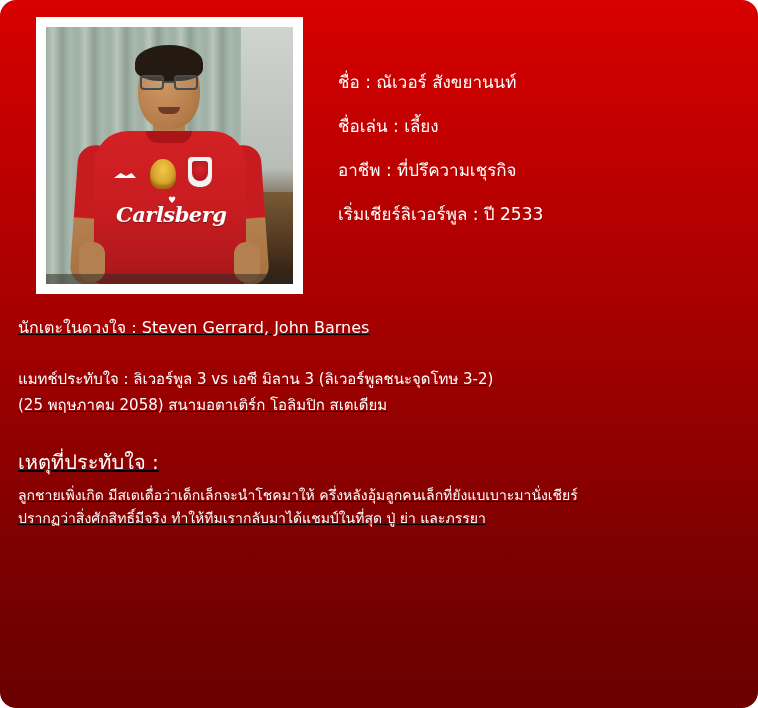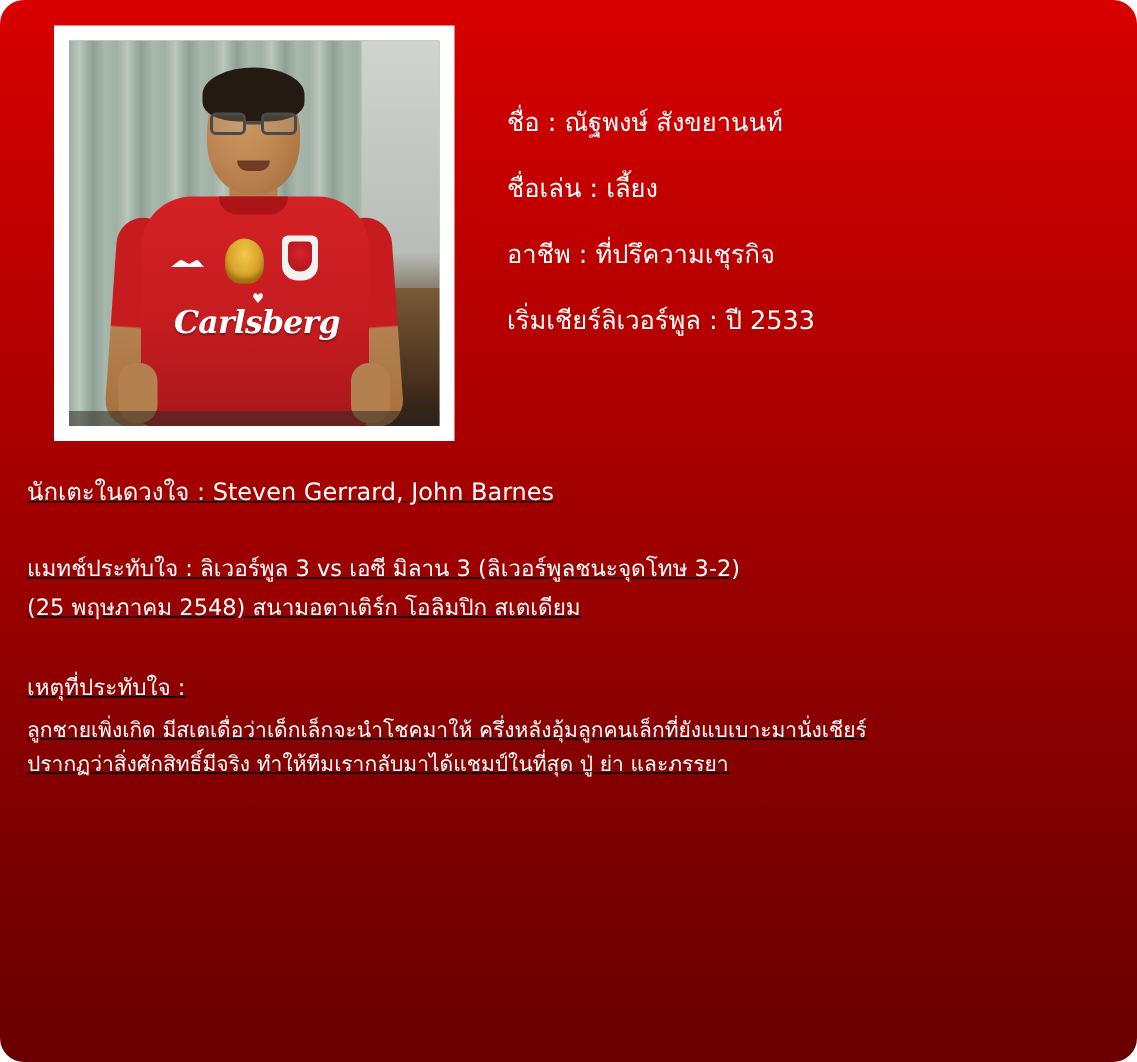--- a/index.html
+++ b/index.html
@@ -216,21 +216,21 @@
     white-space: nowrap;
   }
   .match-block { margin-bottom: 28px; }
   .match-line {
     font-size: 15px;
     color: #ffffff;
     line-height: 26px;
     white-space: nowrap;
   }
   .reason-head {
-    font-size: 15px;
+    font-size: 20px;
     color: #ffffff;
     margin-bottom: 6px;
   }
   .reason-line {
     font-size: 14px;
     color: #ffffff;
     line-height: 23px;
     white-space: nowrap;
   }
 </style>
@@ -265,34 +265,34 @@
         <div class="heart">♥</div>
         <div class="carlsberg">Carlsberg</div>
         <div class="thumb l"></div>
         <div class="thumb r"></div>
       </div>
       <div class="floor-dark"></div>
     </div>
   </div>
 
   <div id="info-block">
-    <div class="info-line thai">ชื่อ : ณัฐพงษ์ สังขยานนท์</div>
+    <div class="info-line thai">ชื่อ : ณัเวอร์ สังขยานนท์</div>
     <div class="info-line thai">ชื่อเล่น : เลี้ยง</div>
     <div class="info-line thai">อาชีพ : ที่ปรึความเชุรกิจ</div>
     <div class="info-line thai">เริ่มเชียร์ลิเวอร์พูล : ปี 2533</div>
   </div>
 
   <div id="body-block">
 
     <div class="fav-line thai">นักเตะในดวงใจ : Steven Gerrard, John Barnes</div>
 
 
     <div class="match-block">
       <div class="match-line thai">แมทช์ประทับใจ : ลิเวอร์พูล 3 vs เอซี มิลาน 3 (ลิเวอร์พูลชนะจุดโทษ 3-2)</div>
-      <div class="match-line thai">(25 พฤษภาคม 2548) สนามอตาเติร์ก โอลิมปิก สเตเดียม</div>
+      <div class="match-line thai">(25 พฤษภาคม 2058) สนามอตาเติร์ก โอลิมปิก สเตเดียม</div>
     </div>
 
     <div class="reason-block">
       <div class="reason-head thai">เหตุที่ประทับใจ :</div>
       <div class="reason-line thai">ลูกชายเพิ่งเกิด มีสเตเดื่อว่าเด็กเล็กจะนำโชคมาให้ ครึ่งหลังอุ้มลูกคนเล็กที่ยังแบเบาะมานั่งเชียร์</div>
       <div class="reason-line thai">ปรากฏว่าสิ่งศักสิทธิ์มีจริง ทำให้ทีมเรากลับมาได้แชมป์ในที่สุด ปู่ ย่า และภรรยา</div>
     </div>
 
   </div>
 </div>

